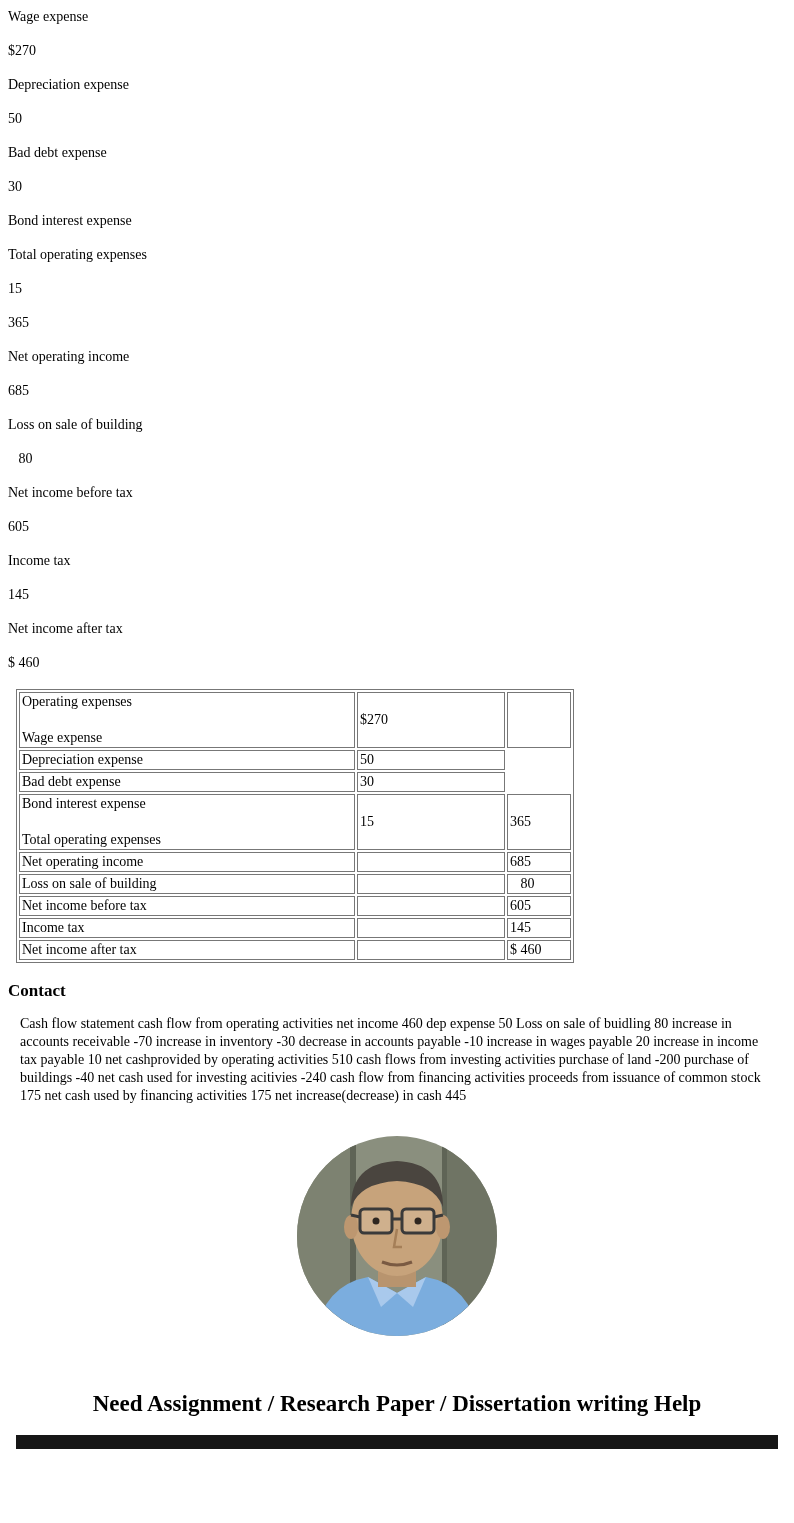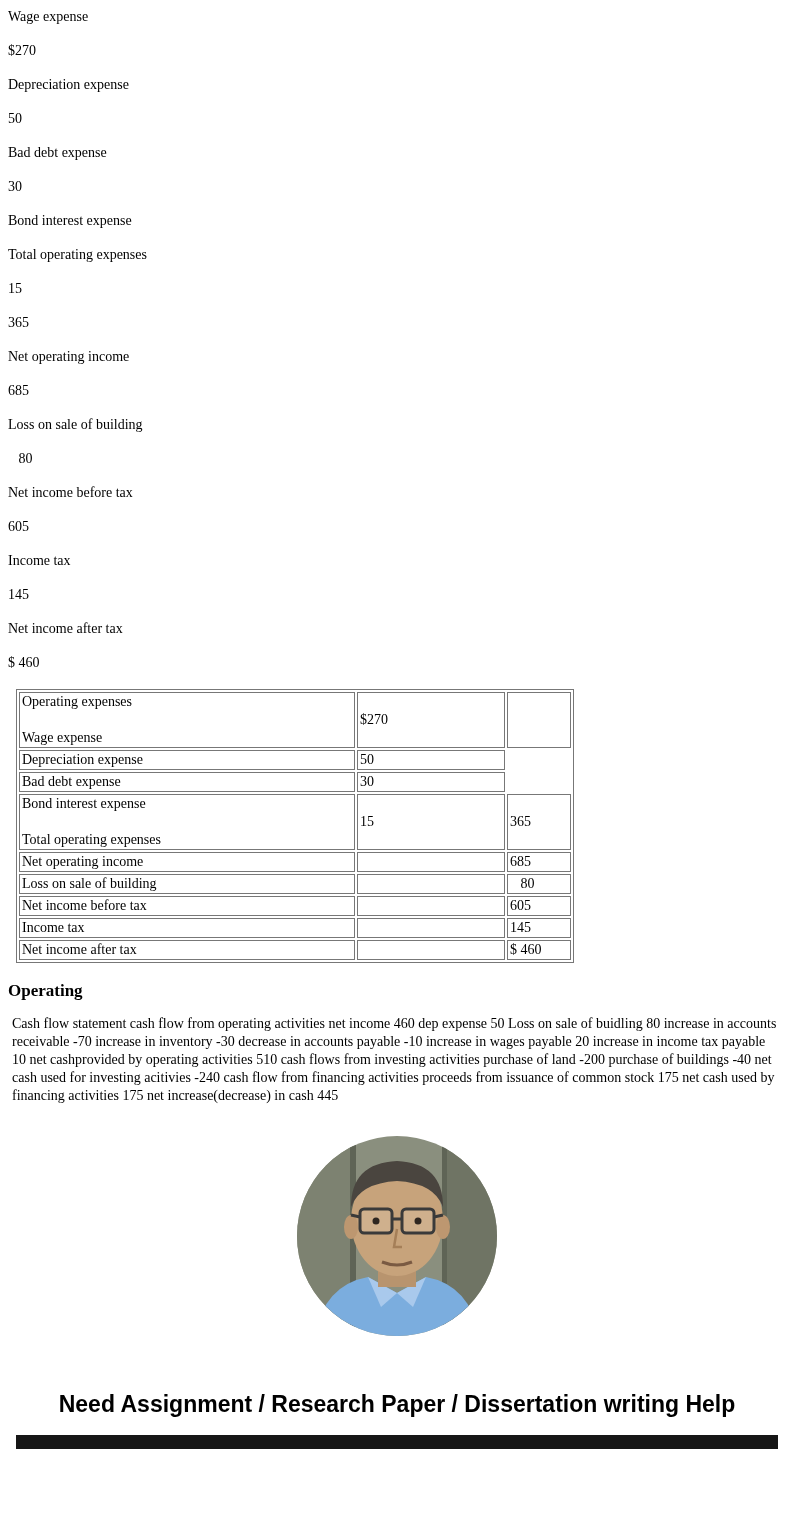--- a/index.html
+++ b/index.html
@@ -45,36 +45,36 @@
   col.c2 { width: 148px; }
   col.c3 { width: 64px; }
 
   .solution-heading {
     font-weight: bold;
     font-size: 17px;
     margin: 18px 0 14px 0;
     font-family: "Liberation Serif", serif;
   }
   .solution-body {
-    margin: 4px;
+    margin: 12px;
     font-size: 14px;
     line-height: 18px;
   }
 
   .photo-wrap {
     margin-top: 30px;
     text-align: center;
   }
   .photo-wrap svg { display: inline-block; }
 
   .footer {
     margin: 48px auto 0 auto;
     max-width: 724px;
     text-align: center;
-    font-family: Liberation Sans, sans-serif;
+    font-family: Liberation Serif, serif;
     font-weight: bold;
     font-size: 23px;
     line-height: 30px;
   }
   .footer p { margin: 0; }
 
   .bottom-bar {
     height: 14px;
     margin: 16px 8px 0 8px;
     background: #161616;
@@ -160,21 +160,21 @@
       <td>145</td>
     </tr>
     <tr>
       <td>Net income after tax</td>
       <td></td>
       <td>$ 460</td>
     </tr>
   </tbody>
     </table>
 
-  <p class="solution-heading">Operating</p>
+  <p class="solution-heading">Contact</p>
   <p class="solution-body">Cash flow statement cash flow from operating activities net income 460 dep expense 50 Loss on sale of buidling 80 increase in accounts receivable -70 increase in inventory -30 decrease in accounts payable -10 increase in wages payable 20 increase in income tax payable 10 net cashprovided by operating activities 510 cash flows from investing activities purchase of land -200 purchase of buildings -40 net cash used for investing acitivies -240 cash flow from financing activities proceeds from issuance of common stock 175 net cash used by financing activities 175 net increase(decrease) in cash 445</p>
 
   <div class="photo-wrap">
     <svg width="202" height="202" viewBox="0 0 202 202" role="img" aria-label="tutor photo">
       <defs>
         <clipPath id="pc">
             <circle cx="101" cy="101" r="100"></circle>
           </clipPath>
       </defs>
       <g clip-path="url(#pc)">

